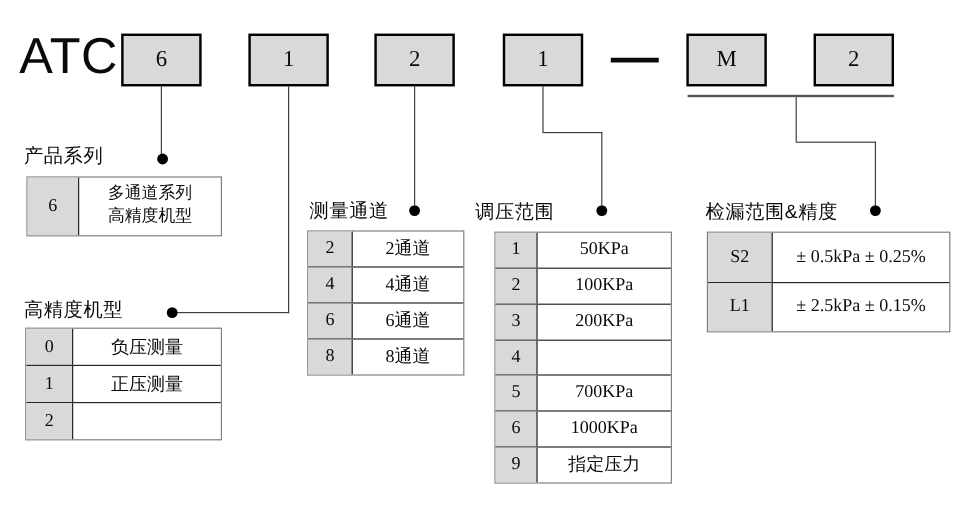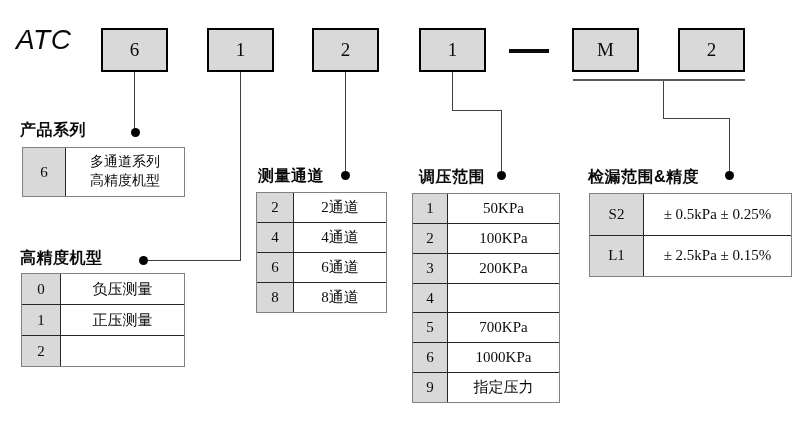--- a/index.html
+++ b/index.html
@@ -1,40 +1,40 @@
 <!DOCTYPE html>
 <html><head>
 <meta charset="utf-8">
 <style>
   html,body{margin:0;padding:0;background:#ffffff;}
   .canvas{
     position:relative;width:807px;height:434px;background:#ffffff;
     font-family:"Liberation Sans",sans-serif;color:#000;overflow:hidden;
   }
   .brand{
-    position:absolute;left:16px;top:26px;font-size:28px;line-height:1;
-    color:#0a0a0a;letter-spacing:0.5px;font-style:italic;
+    position:absolute;left:16px;top:26px;font-size:42px;line-height:1;
+    color:#0a0a0a;letter-spacing:0.5px;
   }
   .cbox{
     position:absolute;top:28px;width:67px;height:44px;box-sizing:border-box;
     background:#d9d9d9;border:2px solid #000;
     display:flex;align-items:center;justify-content:center;
     font-family:"Liberation Serif",serif;font-size:19px;color:#0a0a0a;
   }
   .dash-sep{
     position:absolute;left:505px;top:28px;width:48px;height:40px;
     display:flex;align-items:center;justify-content:center;
     font-size:40px;font-weight:bold;color:#0a0a0a;
   }
   .bracket{position:absolute;left:573px;top:79px;width:172px;height:2px;background:#595959;}
   .vline{position:absolute;width:1px;background:#404040;}
   .hline{position:absolute;height:1px;background:#404040;}
   .dot{position:absolute;width:9px;height:9px;border-radius:50%;background:#000;}
   .sec-title{
-    position:absolute;font-size:16px;font-weight:bold;color:#0a0a0a;
+    position:absolute;font-size:16px;font-weight:normal;color:#0a0a0a;
     letter-spacing:0.5px;white-space:nowrap;
   }
   .tbl{
     position:absolute;display:flex;flex-direction:column;box-sizing:border-box;
     border:1px solid #808080;background:#fff;
   }
   .trow{display:flex;flex:1;border-top:1px solid #262626;min-height:0;}
   .trow:first-child{border-top:none;}
   .tcode{
     box-sizing:border-box;background:#d9d9d9;border-right:1px solid #262626;
@@ -94,21 +94,21 @@
 
   <div class="dot" style="left:131px;top:128px"></div>
   <div class="dot" style="left:139px;top:256px"></div>
   <div class="dot" style="left:341px;top:171px"></div>
   <div class="dot" style="left:497px;top:171px"></div>
   <div class="dot" style="left:725px;top:171px"></div>
 
   <div class="sec-title" style="left:20px;top:120px">产品系列</div>
   <div class="sec-title" style="left:20px;top:248px">高精度机型</div>
   <div class="sec-title" style="left:258px;top:166px">测量通道</div>
-  <div class="sec-title" style="left:419px;top:167px">调压范围</div>
+  <div class="sec-title" style="left:396px;top:167px">调压范围</div>
   <div class="sec-title" style="left:588px;top:167px">检漏范围&amp;精度</div>
 
   <div class="tbl" style="left:22px;top:147px;width:163px;height:50px">
     <div class="trow">
       <div class="tcode" style="width:43px">6</div>
       <div class="tval">
         <span class="two-line">
           <span style="display:block">多通道系列</span>
           <span style="display:block">高精度机型</span>
         </span>

